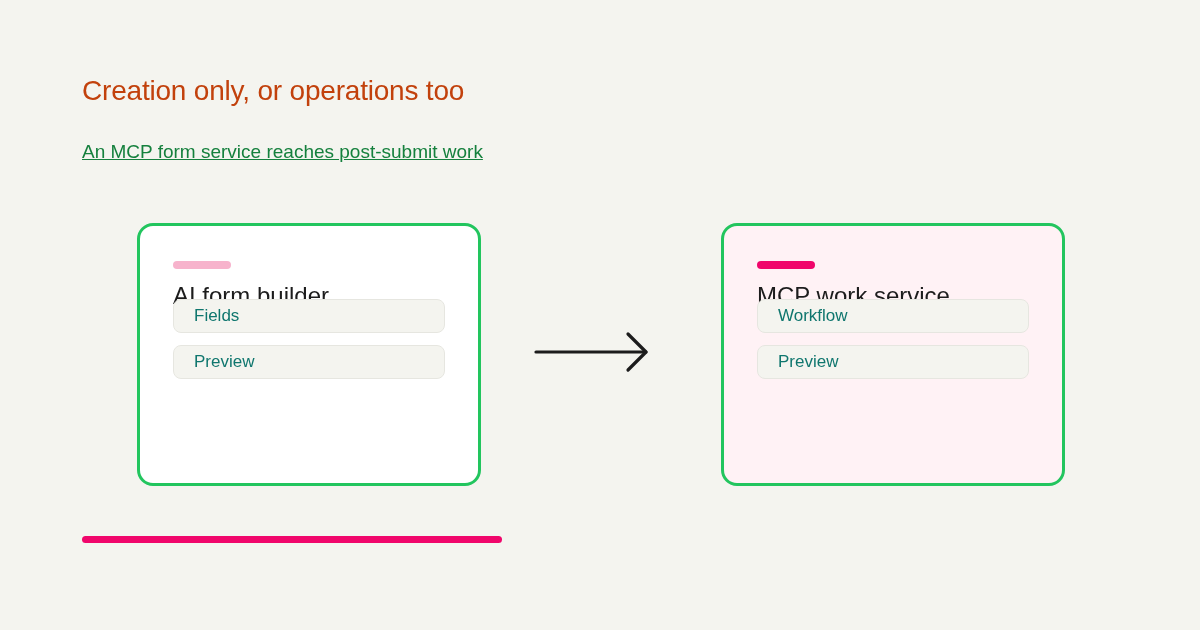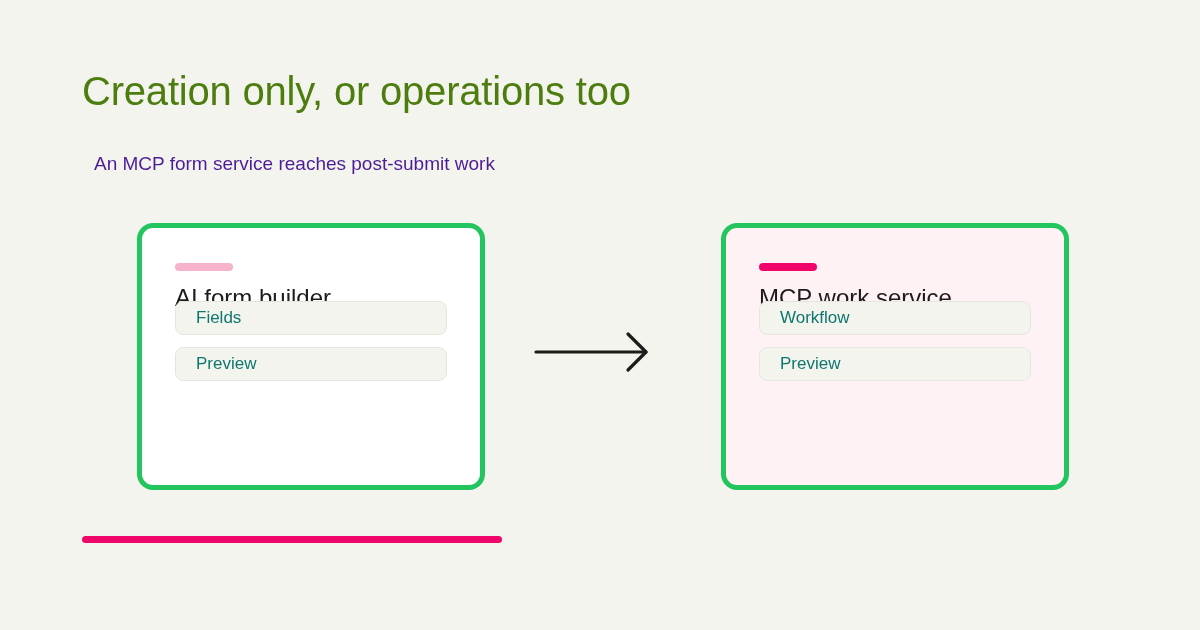--- a/index.html
+++ b/index.html
@@ -5,31 +5,31 @@
     html, body { margin: 0; padding: 0; }
     body {
       width: 1200px; height: 630px; overflow: hidden;
       background: #f4f4ef;
       font-family: "Liberation Sans", "DejaVu Sans", sans-serif;
       position: relative;
       color: #1c1c1c;
     }
     .title {
       position: absolute; left: 82px; top: 68px;
-      font-size: 40px; line-height: 46px; font-weight: 400;
-      color: #4d7c0f; margin: 0; letter-spacing: -0.2px;
+      font-size: 28px; line-height: 46px; font-weight: 400;
+      color: #c2410c; margin: 0; letter-spacing: -0.2px;
     }
     .subtitle {
       position: absolute; left: 82px; top: 140px;
-      font-size: 19px; line-height: 24px; color: #4c1d95; margin: 12px;
+      font-size: 19px; line-height: 24px; color: #15803d; margin: 0; text-decoration: underline;
     }
     .card {
       position: absolute; top: 223px;
       width: 338px; height: 257px;
-      border: 5px solid #22c55e; border-radius: 16px;
+      border: 3px solid #22c55e; border-radius: 16px;
       box-sizing: content-box;
       overflow: hidden;
     }
     .card.left { left: 137px; background: #ffffff; }
     .card.right { left: 721px; background: #fff2f5; }
     .card .accent {
       position: absolute; left: 33px; top: 35px;
       width: 58px; height: 8px; border-radius: 4px;
     }
     .card .card-title {

